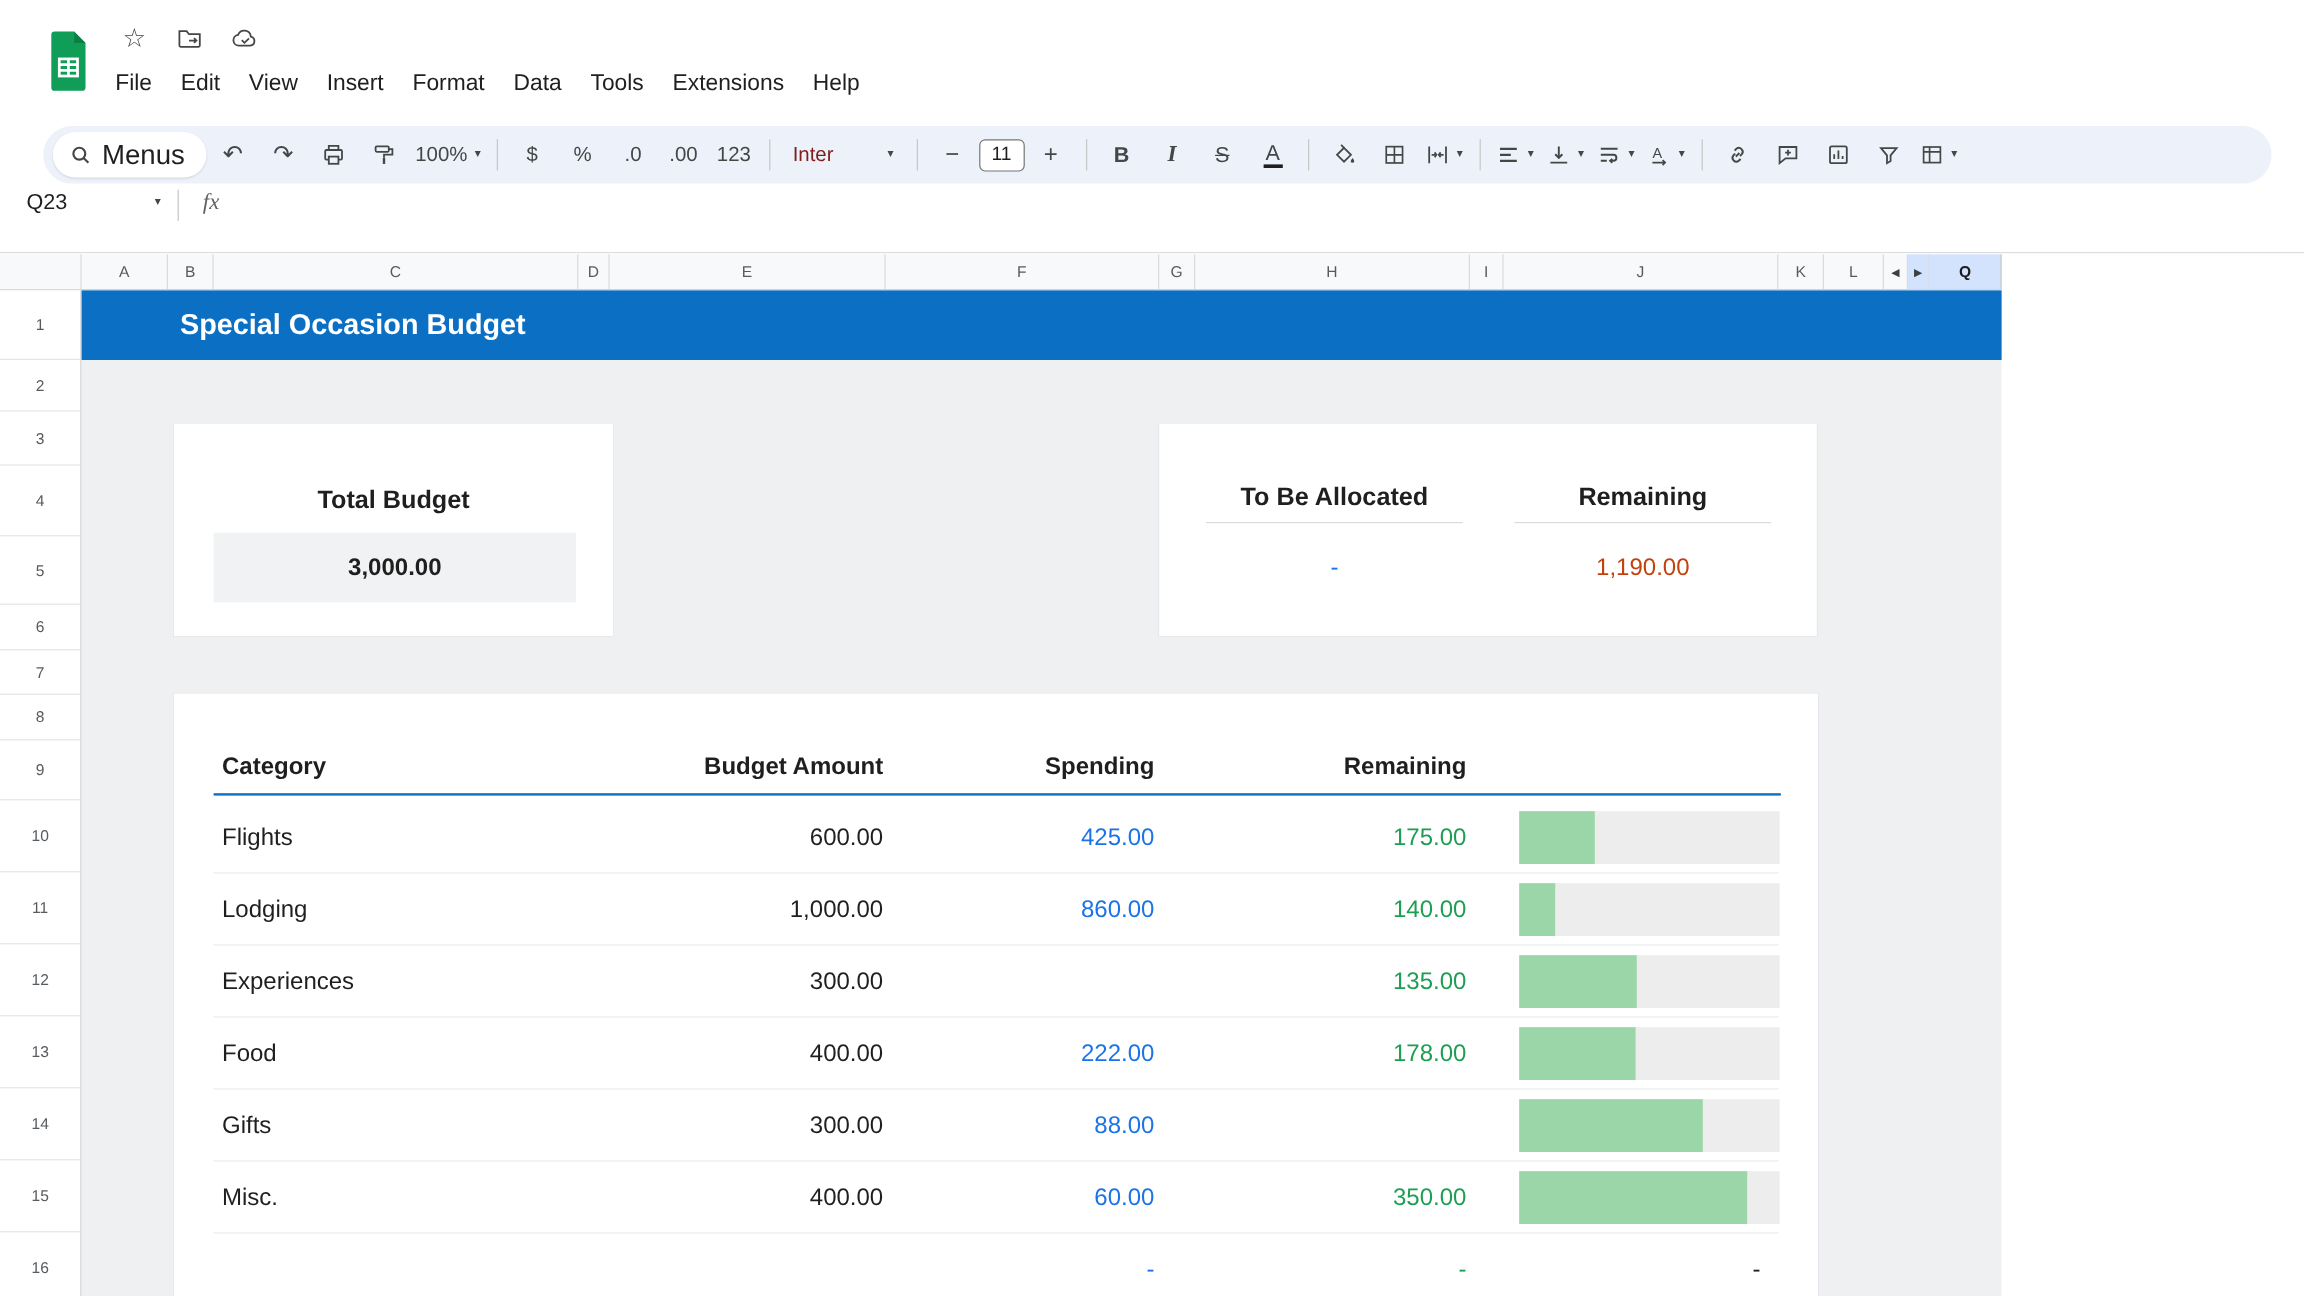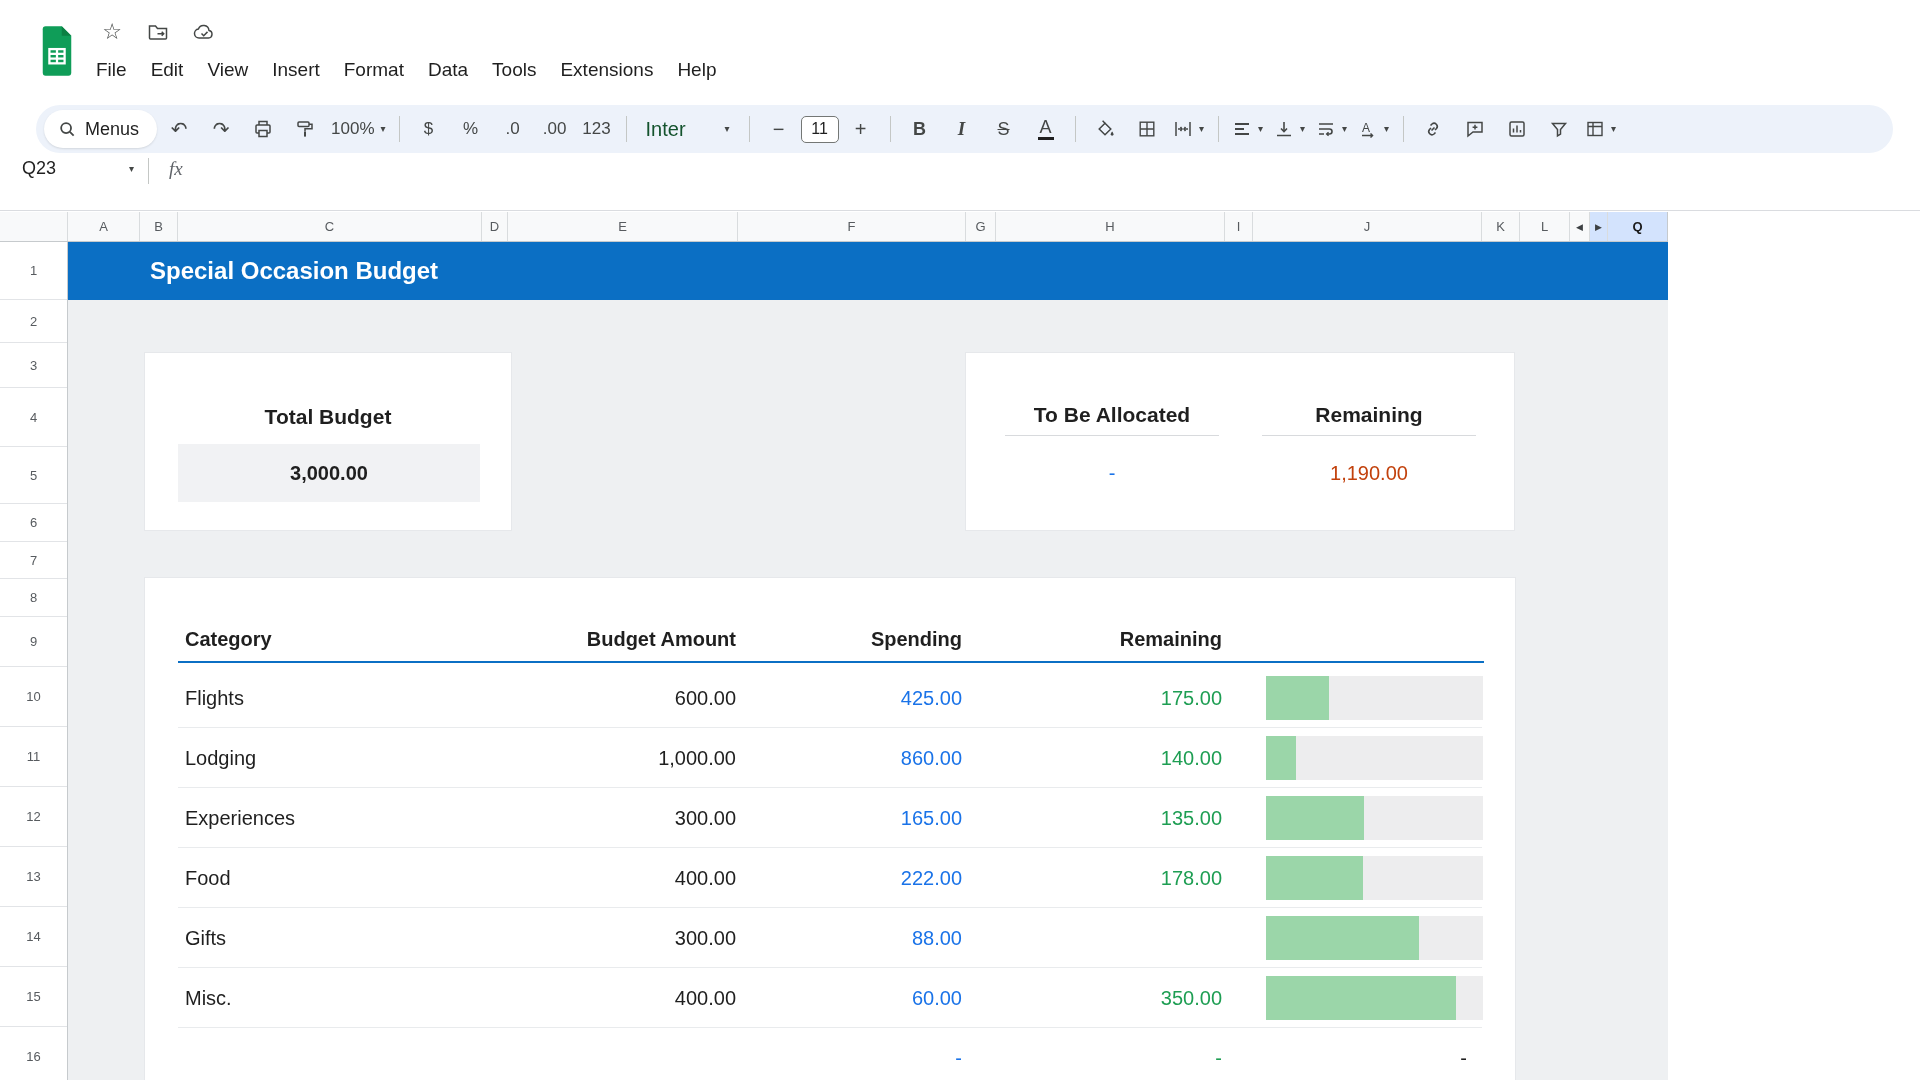--- a/index.html
+++ b/index.html
@@ -11,21 +11,21 @@
   
   .doc-title{font-size:25px;color:#1f1f1f;white-space:nowrap}
   .ticon{display:flex;align-items:center;justify-content:center;width:34px;height:34px;
     border-radius:50%;color:#444746;font-size:22px;cursor:pointer}
   .menu-item{font-size:19px;color:#1f1f1f;padding:3px 12px;border-radius:8px;cursor:pointer;white-space:nowrap}
 
   
   .toolbar{position:absolute;left:36px;top:105px;width:1857px;height:48px;background:#edf2fa;
     border-radius:24px;display:flex;align-items:center;padding:0 8px;gap:2px;overflow:hidden}
   .menus-pill{height:38px;background:#fff;border-radius:19px;display:flex;align-items:center;gap:9px;
-    padding:0 18px 0 14px;font-size:18px;color:#1f1f1f;box-shadow:0 1px 2px rgba(60,64,67,.15);cursor:pointer;flex:0 0 auto}
+    padding:0 18px 0 14px;font-size:23px;color:#1f1f1f;box-shadow:0 1px 2px rgba(60,64,67,.15);cursor:pointer;flex:0 0 auto}
   .tbtn{height:38px;min-width:40px;padding:0 4px;border-radius:8px;display:flex;align-items:center;
     justify-content:center;gap:6px;color:#444746;font-size:17px;cursor:pointer;flex:0 0 auto;white-space:nowrap}
   .glyph{font-size:20px;line-height:1}
   .caret{font-size:10px;color:#444746;line-height:1}
   .vdiv{width:1px;height:26px;background:#c4c7c5;margin:0 7px;flex:0 0 auto}
   .fsbox{width:38px;height:27px;border:1px solid #747775;border-radius:5px;display:flex;align-items:center;
     justify-content:center;font-size:16px;color:#1f1f1f;background:#fff}
   .bgl{font-weight:700;font-size:18px}
   .itl{font-style:italic;font-family:"Liberation Serif",serif;font-size:19px;font-weight:700}
   .stk{text-decoration:line-through;font-size:18px}
@@ -177,21 +177,21 @@
         <span>.0</span>
       </div>
     <div class="tbtn">
         <span>.00</span>
       </div>
     <div class="tbtn">
         <span>123</span>
       </div>
     <div class="vdiv"></div>
     <div class="tbtn" style="min-width:104px;justify-content:space-between;padding:0 10px">
-      <span style="font-size:20px;color:#14532d">Inter</span>
+      <span style="font-size:17px;color:#7f1d1d">Inter</span>
       <span class="caret">▾</span>
     </div>
     <div class="vdiv"></div>
     <div class="tbtn">
         <span class="glyph">−</span>
       </div>
     <div class="fsbox">11</div>
     <div class="tbtn">
         <span class="glyph">+</span>
       </div>
@@ -413,21 +413,20 @@
             <span class="tc num c-spend">860.00</span>
             <span class="tc num c-rem">140.00</span>
             <span class="bartrack">
                 <span class="barfill" style="width: 14%;"></span>
               </span>
           </div>
 
           <div class="trow sep">
             <span class="tc cat">Experiences</span>
             <span class="tc num c-budget">300.00</span>
-            <span class="tc num c-spend">165.00</span>
             <span class="tc num c-rem">135.00</span>
             <span class="bartrack">
                 <span class="barfill" style="width: 45%;"></span>
               </span>
           </div>
 
           <div class="trow sep">
             <span class="tc cat">Food</span>
             <span class="tc num c-budget">400.00</span>
             <span class="tc num c-spend">222.00</span>

